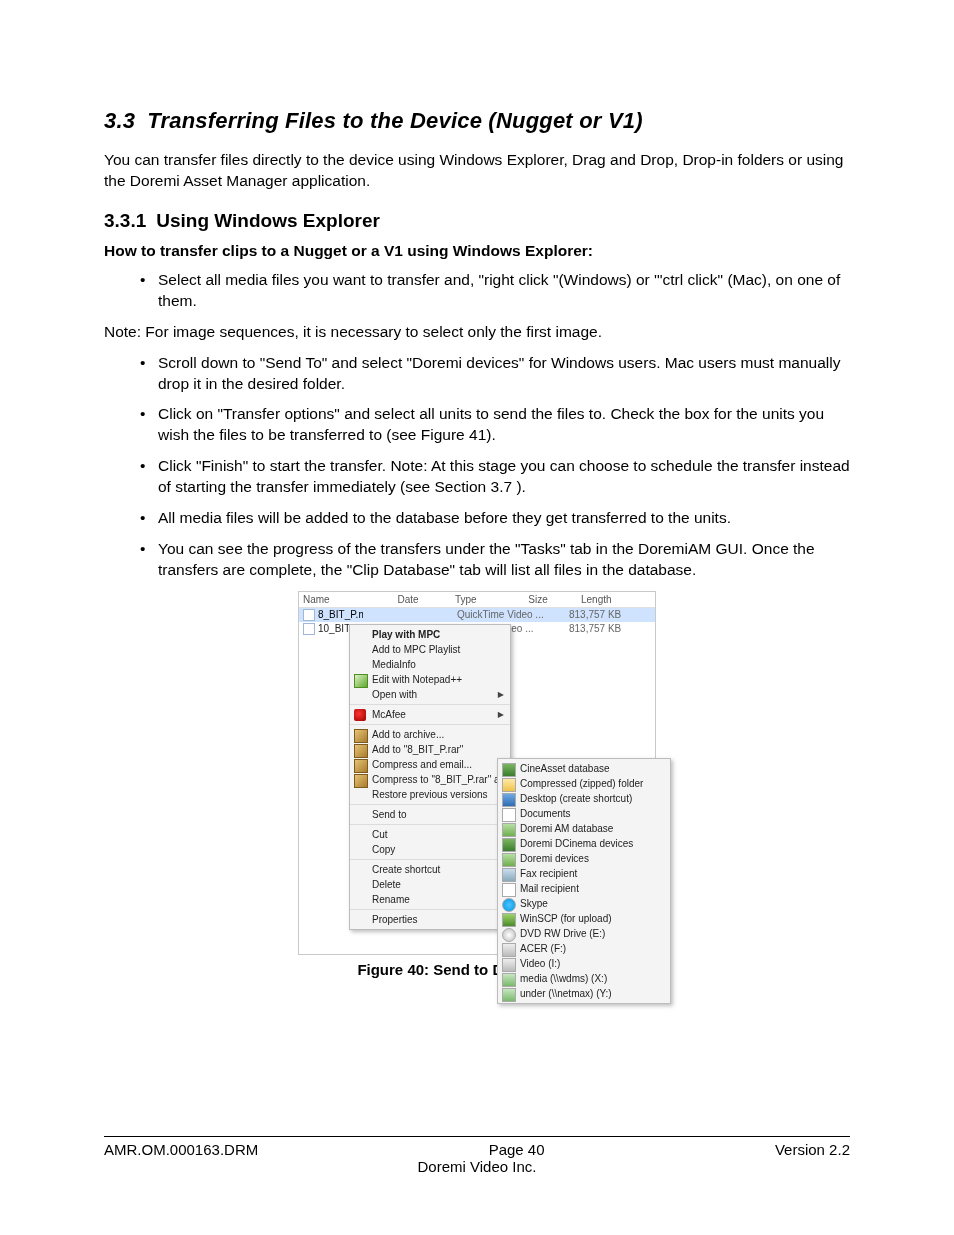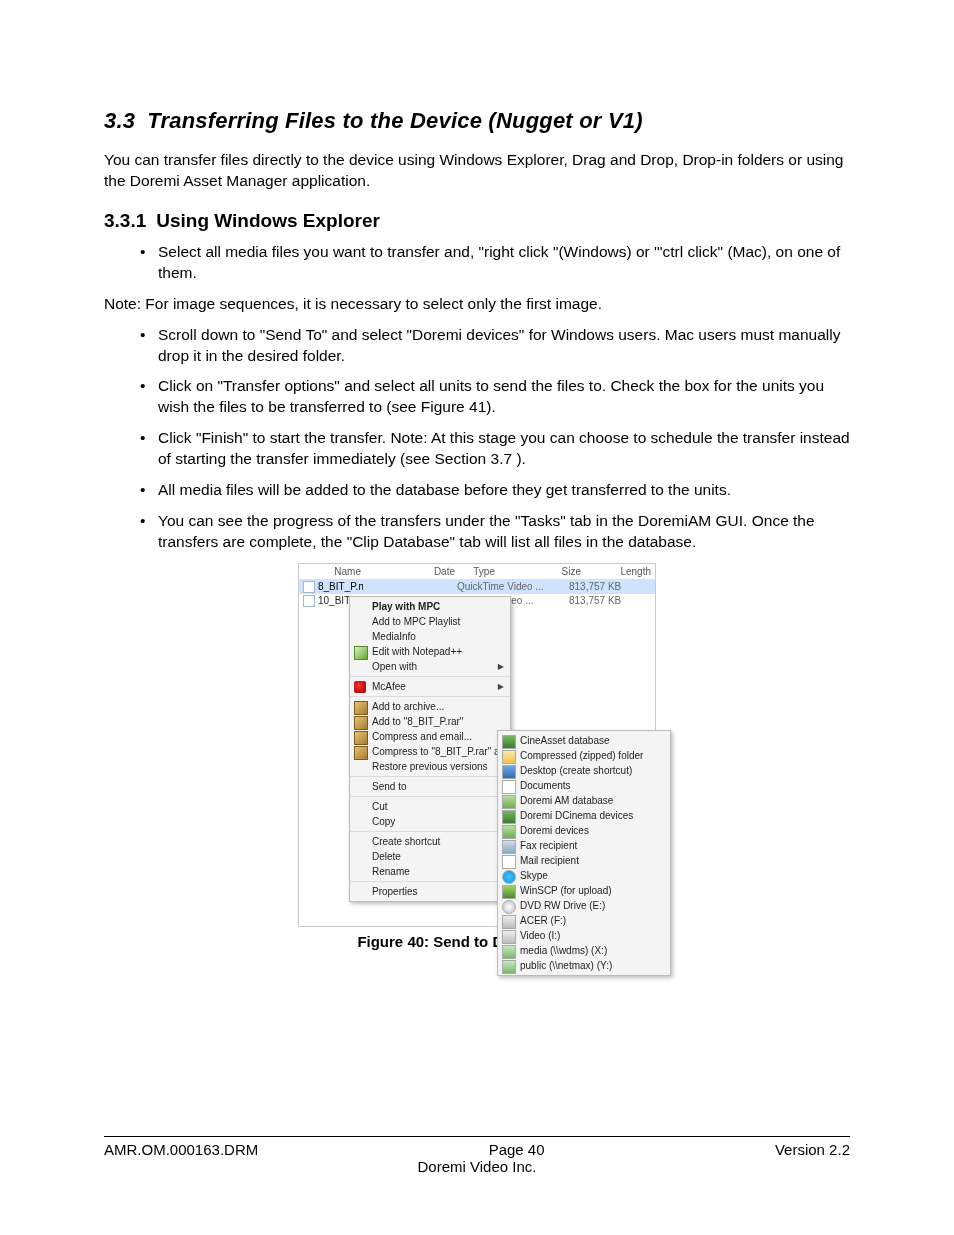--- a/index.html
+++ b/index.html
@@ -87,21 +87,21 @@
   }
   .shot .hdr {
     display: flex;
     border-bottom: 1px solid #e0e0e0;
     background: #fff;
     font-size: 10px;
     color: #555;
     padding: 2px 4px;
     gap: 0;
   }
-  .shot .hdr div { overflow: hidden; white-space: nowrap; text-align: right; }
+  .shot .hdr div { overflow: hidden; white-space: nowrap; }
   .shot .col-name { width: 58px; }
   .shot .col-date { width: 94px; text-align: center; }
   .shot .col-type { width: 40px; text-align: left; }
   .shot .col-size { width: 86px; text-align: center; }
   .shot .col-len  { flex: 1; text-align: left; }
   .shot .files {
     position: relative;
     height: 346px;
     background: #fff;
   }
@@ -225,20 +225,21 @@
   <h2 class="section">
     <span class="num">3.3</span><span>Transferring Files to the Device (Nugget or V1)</span>
   </h2>
 
   <p class="body">You can transfer files directly to the device using Windows Explorer, Drag and Drop, Drop-in folders or using the Doremi Asset Manager application.</p>
 
   <h3 class="subsection">
     <span class="num">3.3.1</span><span>Using Windows Explorer</span>
   </h3>
 
+  <p class="bold-lead">How to transfer clips to a Nugget or a V1 using Windows Explorer:</p>
 
   <ul class="bullets">
     <li>Select all media files you want to transfer and, "right click "(Windows) or '"ctrl click" (Mac), on one of them.</li>
   </ul>
 
   <p class="note">
     <span class="u">Note</span><span>: For image sequences, it is necessary to select only the first image.</span>
   </p>
 
   <ul class="bullets">
@@ -411,21 +412,21 @@
           <div class="mi">
               <span class="ico drive"></span>
               <span>Video (I:)</span>
             </div>
           <div class="mi">
               <span class="ico netm"></span>
               <span>media (\\wdms) (X:)</span>
             </div>
           <div class="mi">
               <span class="ico netp"></span>
-              <span>public (\\netmax) (Y:)</span>
+              <span>under (\\netmax) (Y:)</span>
             </div>
         </div>
 
       </div>
     </div>
     <div class="figure-caption">Figure 40: Send to Doremi Device</div>
   </div>
 
   <div class="footer">
     <hr>

